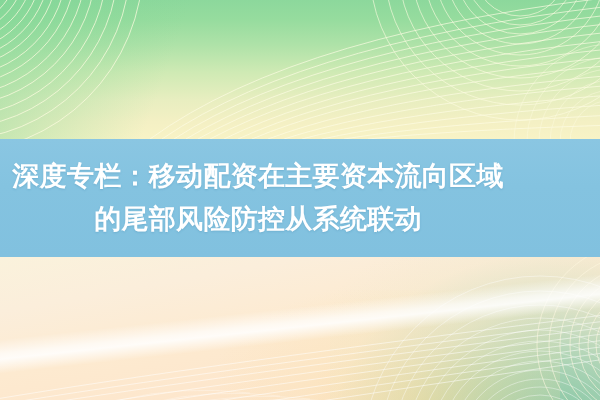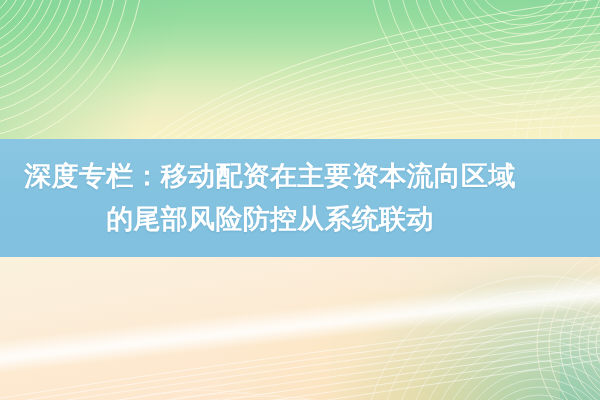--- a/index.html
+++ b/index.html
@@ -50,21 +50,21 @@
     top: 139px;
     width: 600px;
     height: 118px;
     background: #84c3e0;
     background: linear-gradient(180deg, #8ac6e2 0%, #84c3e0 40%, #81c1df 100%);
     overflow: hidden;
   }
 
   .title-wrap {
     position: absolute;
-    left: 12px;
+    left: 0;
     top: 0;
     width: 516px;
     height: 118px;
     display: flex;
     align-items: center;
     justify-content: center;
     padding: 0 8px;
     box-sizing: border-box;
   }
   .title-text {

